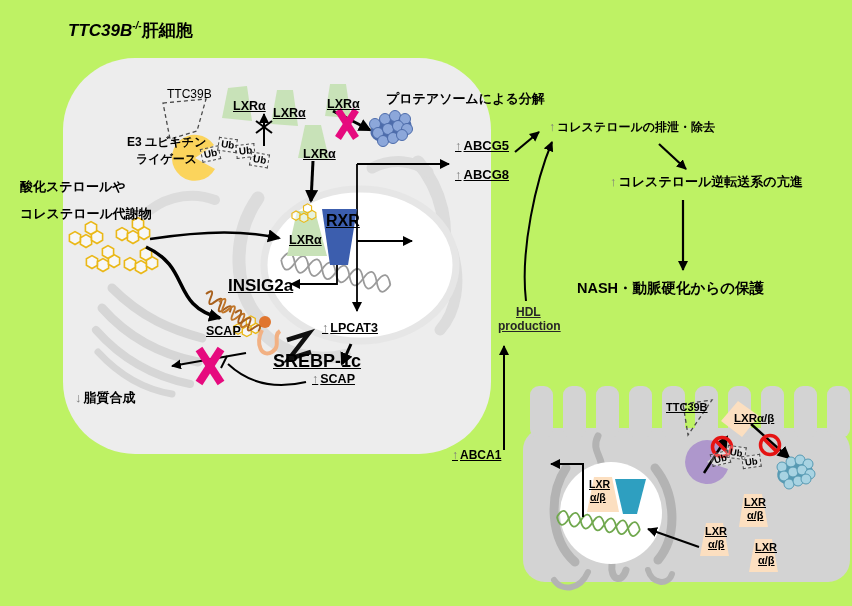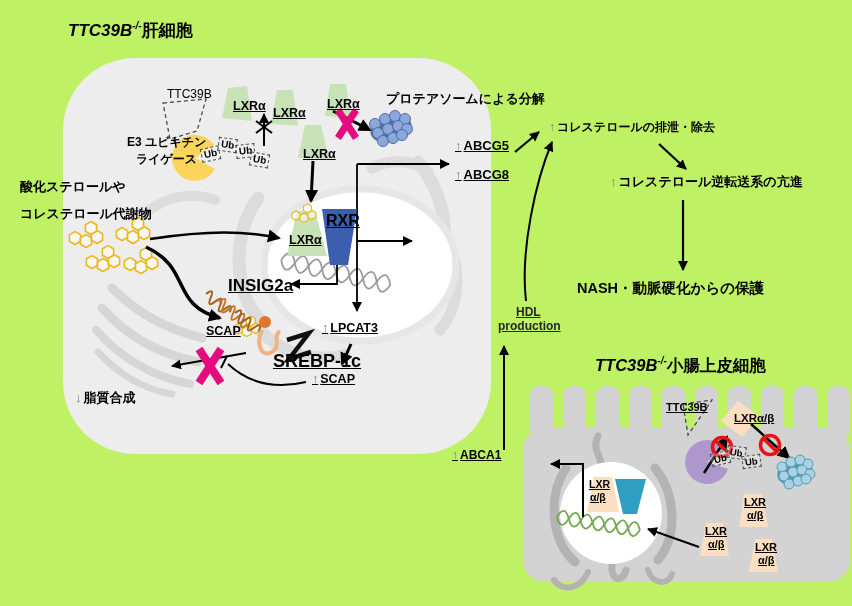--- a/index.html
+++ b/index.html
@@ -278,23 +278,20 @@
 
 <div class="lbl jp" style="left:75px;top:360px;font-size:13px;margin-top:31px;"><span class="arr">↓</span><span>脂質合成</span></div>
 
 <div class="lbl b" style="left:516px;top:306px;font-size:12px;color:#262626;">HDL</div>
 <div class="lbl b" style="left:498px;top:320px;font-size:12px;color:#262626;">production</div>
 
 <div class="lbl jp" style="left:549px;top:121px;font-size:12px;"><span class="arr">↑</span><span>コレステロールの排泄・除去</span></div>
 <div class="lbl jp" style="left:610px;top:175px;font-size:13px;"><span class="arr">↑</span><span>コレステロール逆転送系の亢進</span></div>
 <div class="lbl jp" style="left:577px;top:280px;font-size:14.5px;">NASH・動脈硬化からの保護</div>
 
-<div class="lbl title" style="left:595px;top:355px;font-size:16.5px;">
-  <span class="gene">TTC39B</span><sup>-/-</sup><span>小腸上皮細胞</span>
-</div>
 
 <div class="lbl b" style="left:666px;top:401px;font-size:11px;">TTC39B</div>
 <div class="lbl b" style="left:734px;top:412px;font-size:11.5px;">LXRα/β</div>
 
 <div class="ub-box sm" style="left:711px;top:452px;transform:rotate(-14deg);">Ub</div>
 <div class="ub-box sm" style="left:727px;top:446px;transform:rotate(8deg);">Ub</div>
 <div class="ub-box sm" style="left:742px;top:455px;transform:rotate(-8deg);">Ub</div>
 
 <div class="lbl b" style="left:452px;top:449px;font-size:12px;"><span class="arr">↑</span><span>ABCA1</span></div>
 

